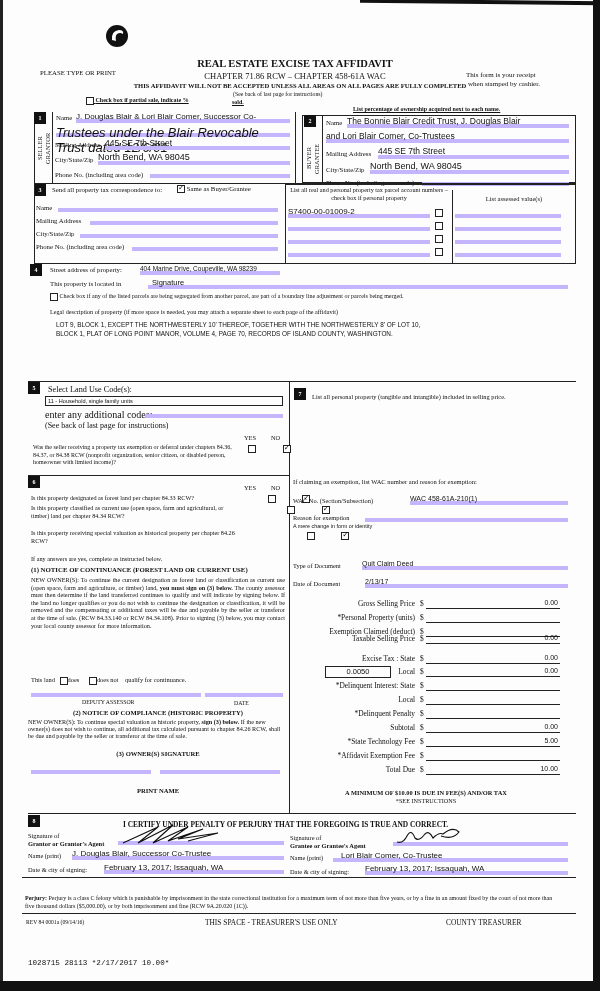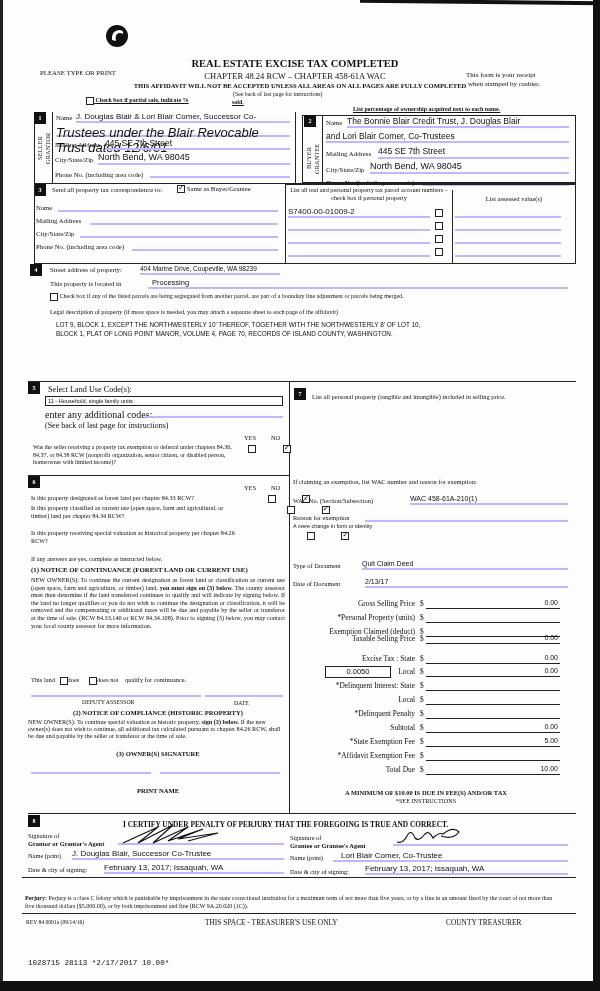--- a/index.html
+++ b/index.html
@@ -6,21 +6,21 @@
   html, body { width: 600px; height: 991px; background: #fff; overflow: hidden; }
   body { position: relative; font-family: "Liberation Serif", serif; color: #111; font-size: 7px; }
   .page { position: absolute; left: 0; top: 0; width: 600px; height: 991px; background: #fdfdfd; }
   .edge-left { position: absolute; left: 0; top: 0; width: 3px; height: 991px; background: #222; }
   .edge-right { position: absolute; right: 0; top: 0; width: 7px; height: 991px; background: #111; }
   .edge-top { position: absolute; right: 0; top: 0; width: 240px; height: 4px; background: #111; transform: skewY(0.6deg); }
   .edge-bottom { position: absolute; left: 0; bottom: 0; width: 600px; height: 10px; background: #111; }
   .abs { position: absolute; }
   .sans { font-family: "Liberation Sans", sans-serif; }
   .filled { font-family: "Liberation Sans", sans-serif; font-size: 8.5px; color: #111; }
-  .uline { border-bottom: 2px solid #c4b5fd; }
+  .uline { border-bottom: 4px solid #c4b5fd; }
   .num-box { position: absolute; background: #111; color: #fff; font-size: 6px; text-align: center; line-height: 12px; width: 12px; height: 12px; font-weight: bold; }
   .cb { display: inline-block; width: 8px; height: 8px; border: 1px solid #222; vertical-align: middle; position: relative; background: #fff; }
   .cb.checked::after { content: "✓"; position: absolute; left: 0; top: -3px; font-size: 8px; font-family: "DejaVu Sans", sans-serif; color: #111; }
   .box { position: absolute; border: 1px solid #222; }
   .vert { position: absolute; writing-mode: vertical-rl; transform: rotate(180deg); font-size: 6.5px; text-align: center; line-height: 7px; }
   .lbl { font-size: 6.8px; }
   .bold { font-weight: bold; }
   .center { text-align: center; }
   .fee-row { position: absolute; left: 292px; width: 268px; height: 12px; font-size: 7.4px; }
   .fee-row .fl { position: absolute; right: 145px; top: 0; white-space: nowrap; text-align: right; }
@@ -38,22 +38,22 @@
   <div class="edge-bottom"></div>
 
   
   <svg class="logo-mark" viewBox="0 0 24 24">
     <circle cx="12" cy="12" r="11" fill="#111"></circle>
     <path d="M7 16 Q6 7 14 6 Q19 6 18 10 Q15 8 12 10 Q10 12 11 17 Z" fill="#fff"></path>
   </svg>
 
   
   <div class="abs" style="left:40px; top:69px; font-size:6.8px;">PLEASE TYPE OR PRINT</div>
-  <div class="abs center bold" style="left:150px; top:58px; width:290px; font-size:10.5px;">REAL ESTATE EXCISE TAX COMPLETED</div>
-  <div class="abs center" style="left:150px; top:71px; width:290px; font-size:8.5px;">CHAPTER 48.24 RCW – CHAPTER 458-61A WAC</div>
+  <div class="abs center bold" style="left:150px; top:58px; width:290px; font-size:10.5px;">REAL ESTATE EXCISE TAX AFFIDAVIT</div>
+  <div class="abs center" style="left:150px; top:71px; width:290px; font-size:8.5px;">CHAPTER 71.86 RCW – CHAPTER 458-61A WAC</div>
   <div class="abs center bold" style="left:80px; top:82px; width:440px; font-size:6.6px;">THIS AFFIDAVIT WILL NOT BE ACCEPTED UNLESS ALL AREAS ON ALL PAGES ARE FULLY COMPLETED</div>
   <div class="abs" style="left:466px; top:71px; font-size:7px;">This form is your receipt</div>
   <div class="abs" style="left:468px; top:80px; font-size:7px;">when stamped by cashier.</div>
   <div class="abs" style="left:233px; top:91px; font-size:5.8px;">(See back of last page for instructions)</div>
   <div class="abs" style="left:86px; top:97px; font-size:6px; font-weight:bold; text-decoration:underline;">
     <span class="cb"></span>
     <span>Check box if partial sale, indicate %</span>
   </div>
   <div class="abs" style="left:232px; top:99px; font-size:6px; font-weight:bold; text-decoration:underline;">sold.</div>
   <div class="abs" style="left:353px; top:106px; font-size:6px; font-weight:bold; text-decoration:underline;">List percentage of ownership acquired next to each name.</div>
@@ -133,21 +133,21 @@
     <div class="abs uline" style="left:167px; top:0; width:106px; height:11px;"></div>
   </div>
   <div class="abs" style="left:34px; top:184px; width:1px; height:80px; background:#222;"></div>
   <div class="abs" style="left:34px; top:263px; width:542px; height:1px; background:#222;"></div>
 
   
   <div class="num-box" style="left:30px; top:264px;">4</div>
   <div class="abs lbl" style="left:50px; top:266px;">Street address of property:</div>
   <div class="abs filled uline" style="left:140px; top:265px; width:140px; height:10px; font-size:6.5px;">404 Marine Drive, Coupeville, WA 98239</div>
   <div class="abs lbl" style="left:50px; top:280px;">This property is located in</div>
-  <div class="abs filled uline" style="left:148px; top:278px; width:420px; height:11px; font-size:7.5px; padding-left:4px;">Processing</div>
+  <div class="abs filled uline" style="left:148px; top:278px; width:420px; height:11px; font-size:7.5px; padding-left:4px;">Signature</div>
   <div class="abs" style="left:50px; top:293px; font-size:6px; white-space:nowrap;">
     <span class="cb"></span>
     <span>Check box if any of the listed parcels are being segregated from another parcel, are part of a boundary line adjustment or parcels being merged.</span>
   </div>
   <div class="abs" style="left:50px; top:308px; font-size:6.2px; white-space:nowrap;">Legal description of property (if more space is needed, you may attach a separate sheet to each page of the affidavit)</div>
   <div class="abs sans" style="left:56px; top:321px; font-size:6.4px; white-space:nowrap;">LOT 9, BLOCK 1, EXCEPT THE NORTHWESTERLY 10' THEREOF, TOGETHER WITH THE NORTHWESTERLY 8' OF LOT 10,</div>
   <div class="abs sans" style="left:56px; top:330px; font-size:6.4px; white-space:nowrap;">BLOCK 1, PLAT OF LONG POINT MANOR, VOLUME 4, PAGE 70, RECORDS OF ISLAND COUNTY, WASHINGTON.</div>
 
   
   <div class="abs" style="left:28px; top:381px; width:548px; height:1px; background:#222;"></div>
@@ -271,21 +271,21 @@
     <span class="fl">*Delinquent Penalty</span>
       <span class="dollar">$</span>
     <span class="fv"></span>
   </div>
   <div class="fee-row" style="top:723px;">
     <span class="fl">Subtotal</span>
       <span class="dollar">$</span>
     <span class="fv">0.00</span>
   </div>
   <div class="fee-row" style="top:737px;">
-    <span class="fl">*State Exemption Fee</span>
+    <span class="fl">*State Technology Fee</span>
       <span class="dollar">$</span>
     <span class="fv">5.00</span>
   </div>
   <div class="fee-row" style="top:751px;">
     <span class="fl">*Affidavit Exemption Fee</span>
       <span class="dollar">$</span>
     <span class="fv"></span>
   </div>
   <div class="fee-row" style="top:765px;">
     <span class="fl">Total Due</span>

